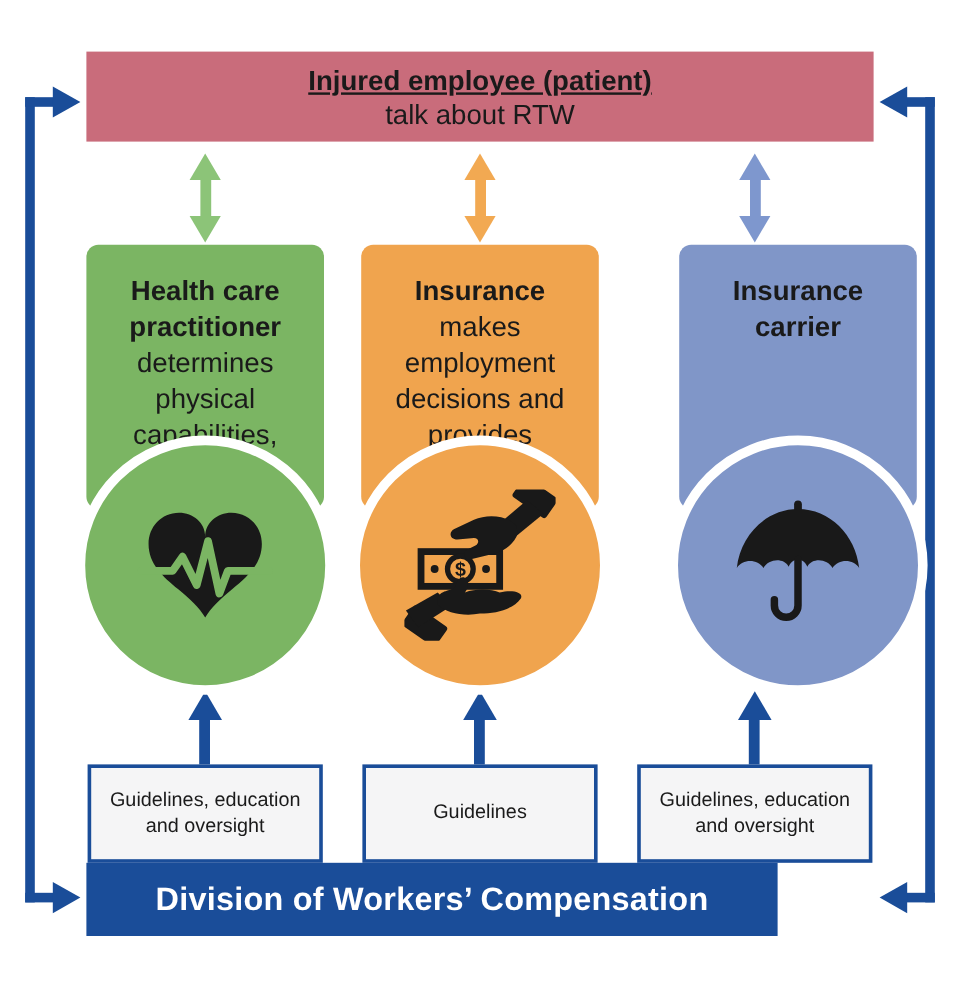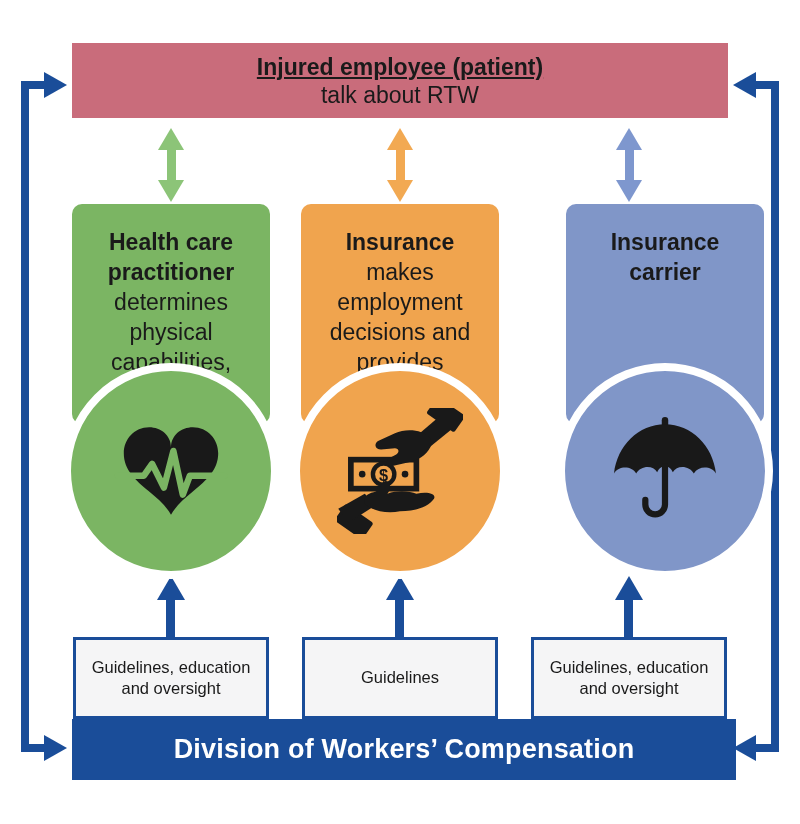--- a/index.html
+++ b/index.html
@@ -11,21 +11,21 @@
 
   
   .banner-top {
     left:72px; top:43px; width:656px; height:75px;
     background:var(--pink);
     display:flex; flex-direction:column; align-items:center; justify-content:center;
     text-align:center; line-height:28px; font-size:23px;
   }
   .banner-top .l1 { font-weight:bold;text-decoration:underline; }
   .banner-bottom {
-    left:72px; top:719px; width:664px; height:61px;
+    left:72px; top:719px; width:576px; height:61px;
     background:var(--dark-blue); color:#ffffff;
     display:flex; align-items:center; justify-content:center;
     font-size:27px; font-weight:bold; letter-spacing:0.2px;
   }
 
   
   .dblarrow { top:128px; width:34px; height:74px; display:flex; flex-direction:column; align-items:center; }
   .dblarrow.p0 { left:154px; } .dblarrow.p1 { left:383px; } .dblarrow.p2 { left:612px; }
   .tri-up   { width:0; height:0; border-left:13px solid transparent; border-right:13px solid transparent; border-bottom:22px solid; }
   .tri-down { width:0; height:0; border-left:13px solid transparent; border-right:13px solid transparent; border-top:22px solid; }

